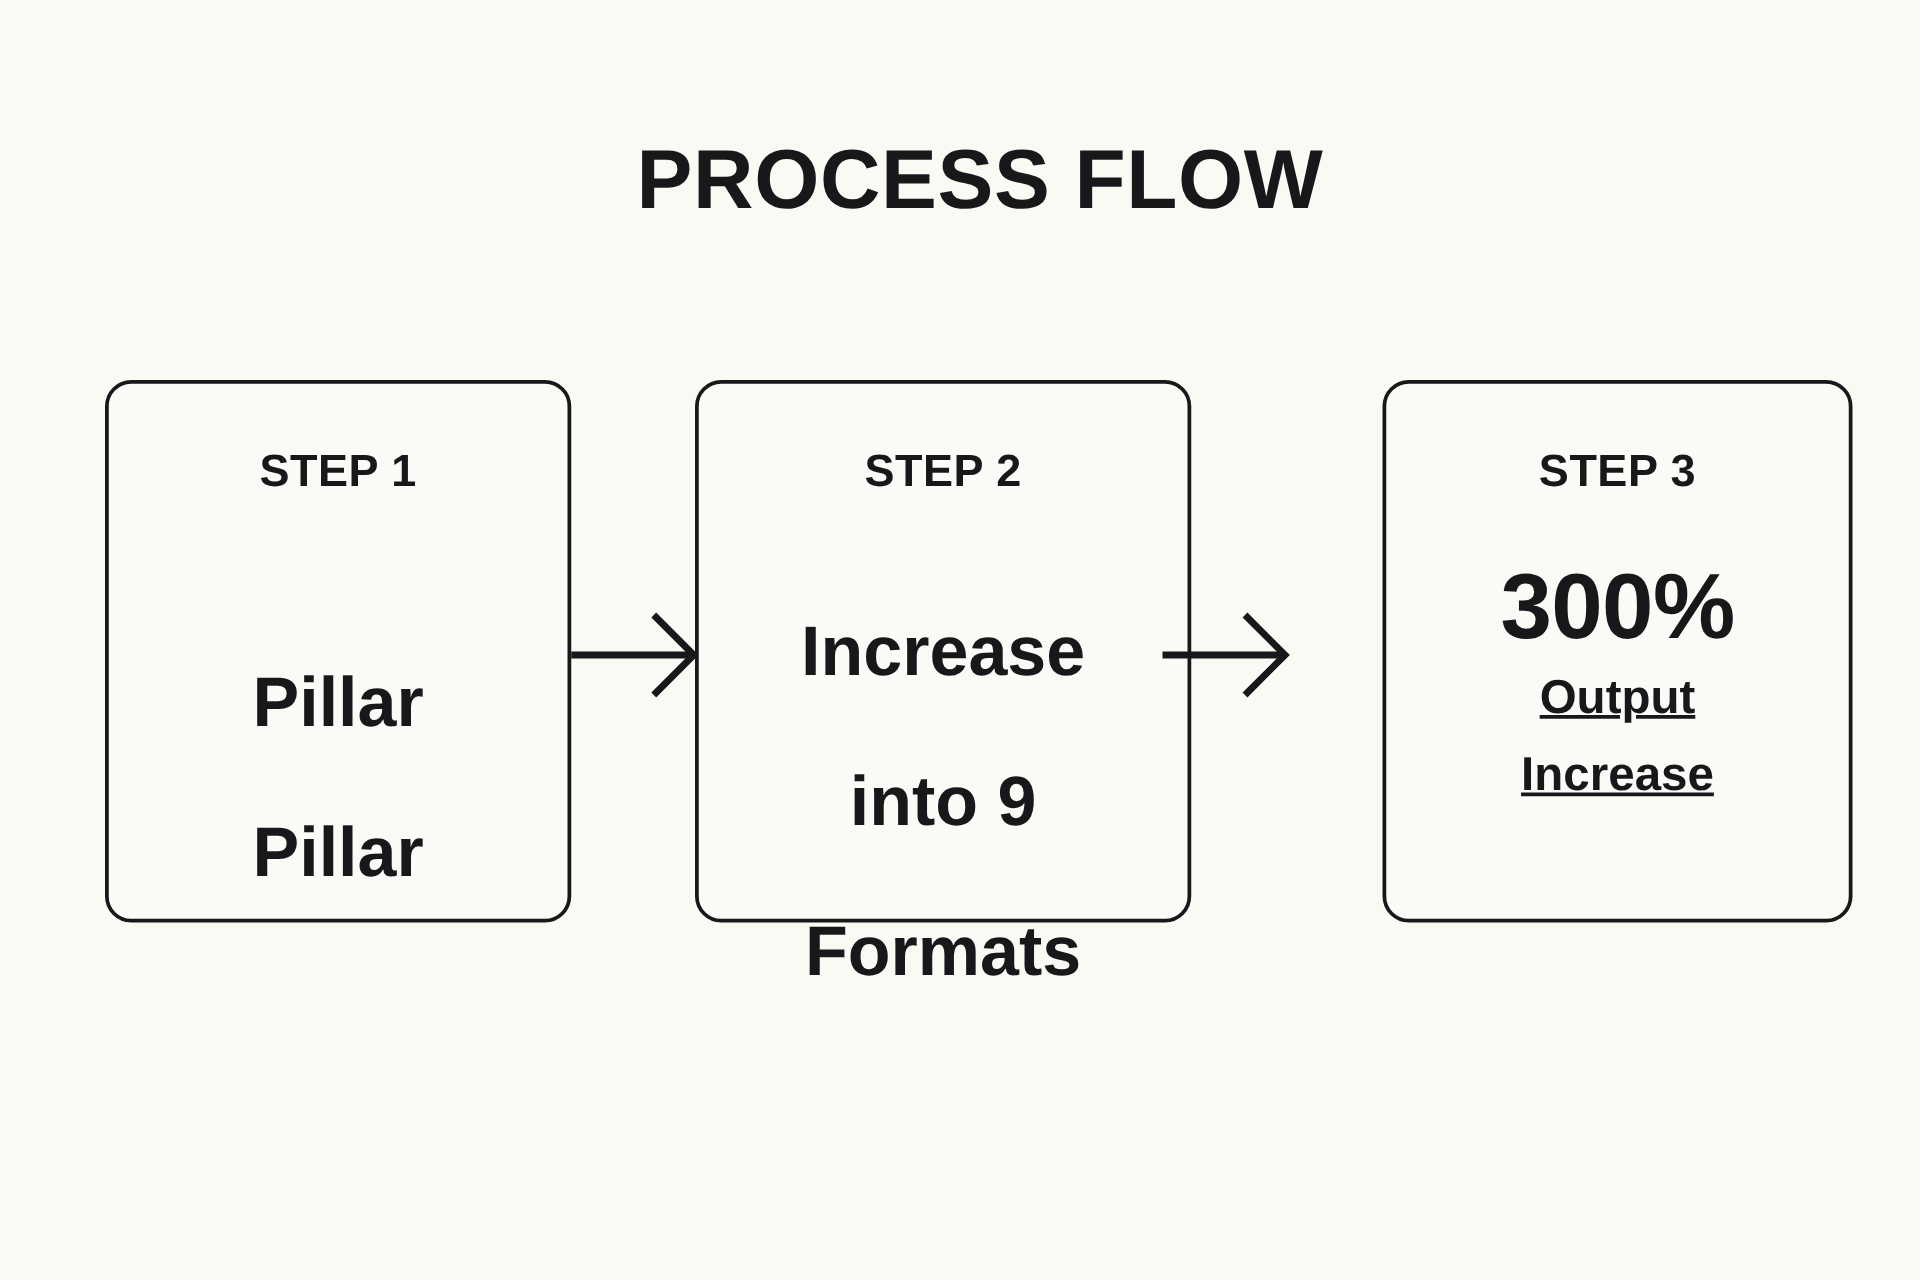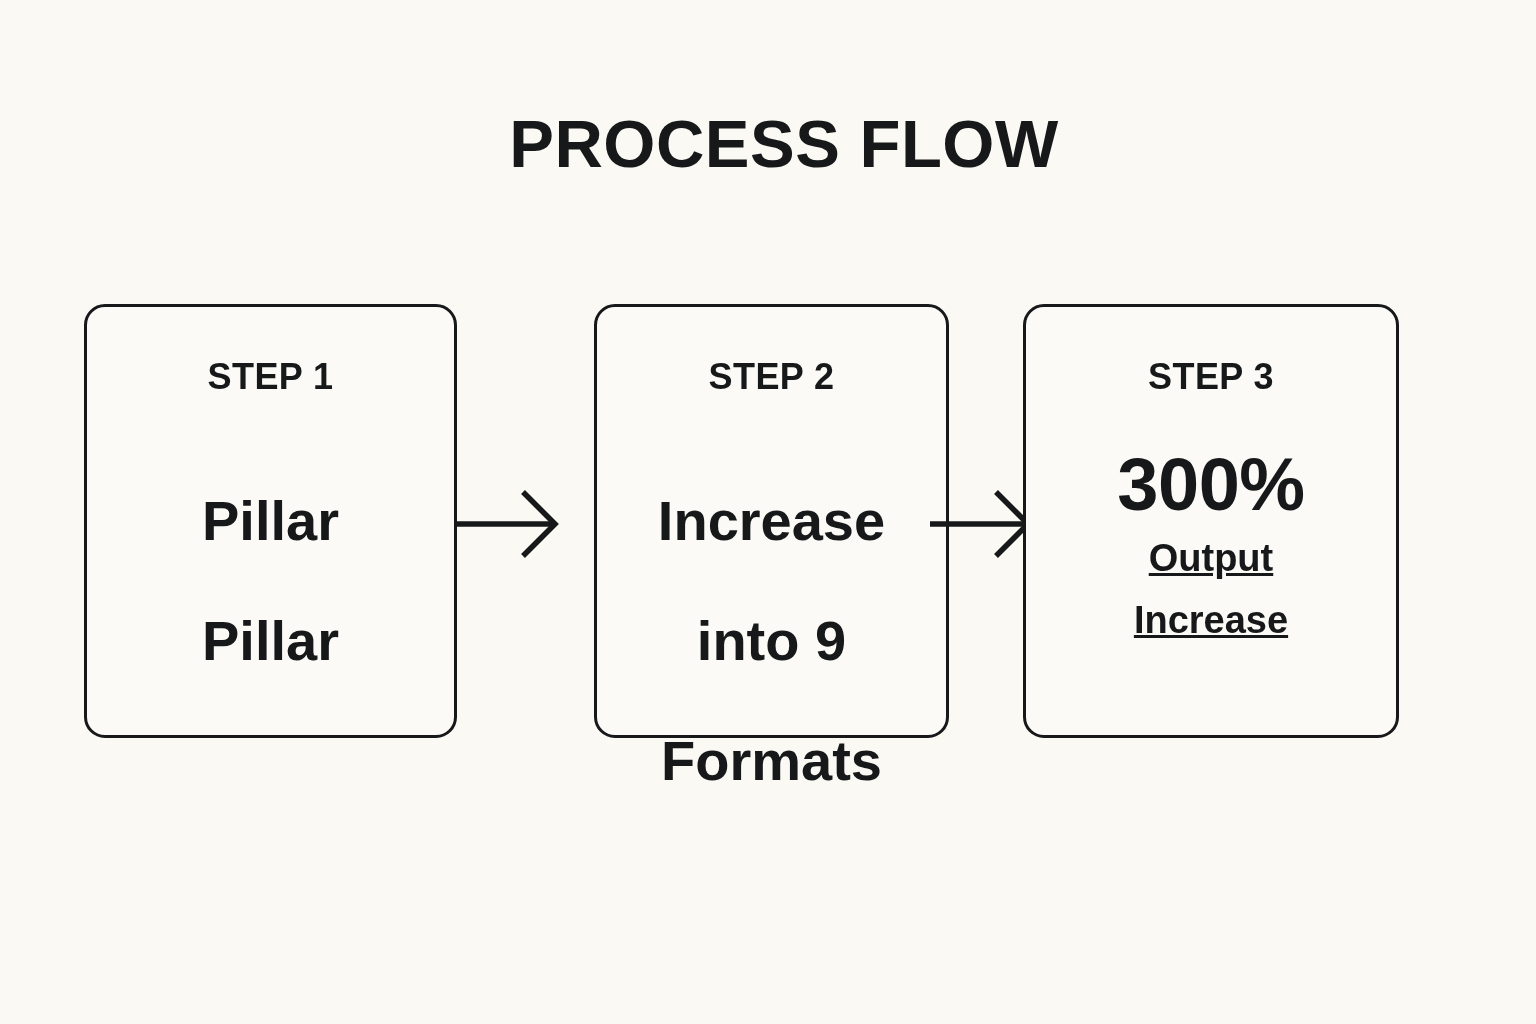--- a/index.html
+++ b/index.html
@@ -45,23 +45,23 @@
     height: 434px;
     box-sizing: border-box;
     border: 3px solid #16181A;
     border-radius: 21px;
     background: #FBFAF6;
     display: flex;
     flex-direction: column;
     align-items: center;
   }
 
-  #step-box-1 { left: 84px;   width: 373px; }
-  #step-box-2 { left: 594px;  width: 355px; }
-  #step-box-3 { left: 1023px; width: 376px; }
+  #step-box-1 { left: 84px;   width: 373px; gap: 41px; }
+  #step-box-2 { left: 556px;  width: 397px; }
+  #step-box-3 { left: 1106px; width: 376px; }
 
   .step-label {
     margin-top: 48px;
     font-size: 36px;
     font-weight: 700;
     letter-spacing: 0.4px;
     line-height: 44px;
     text-align: center;
     color: #16181A;
     white-space: nowrap;

